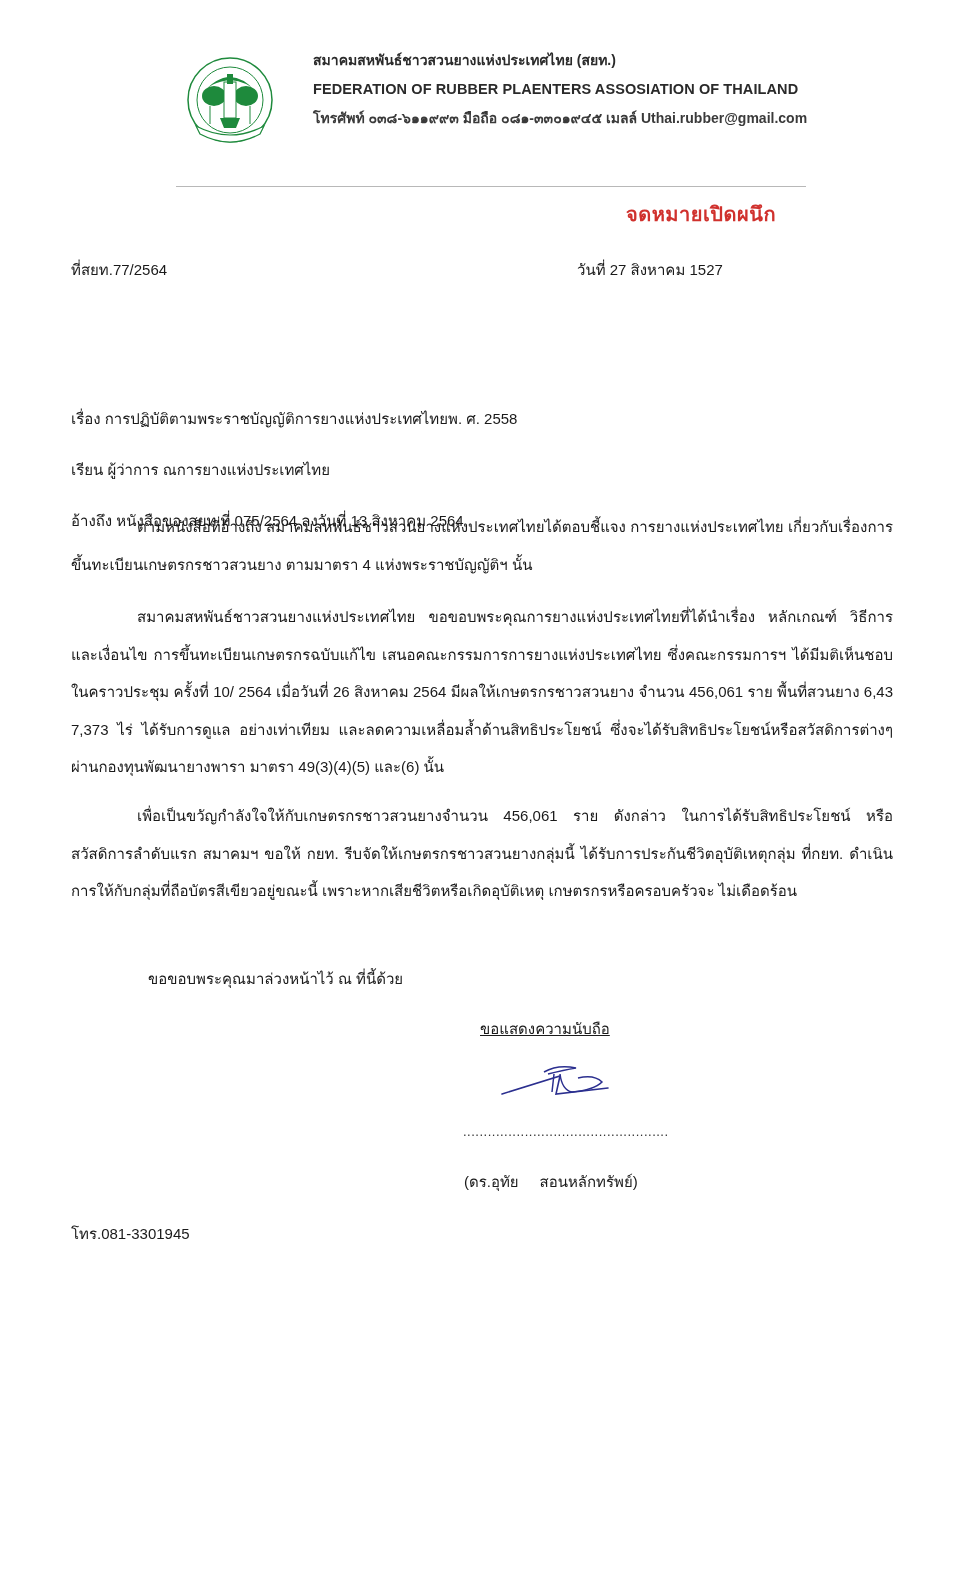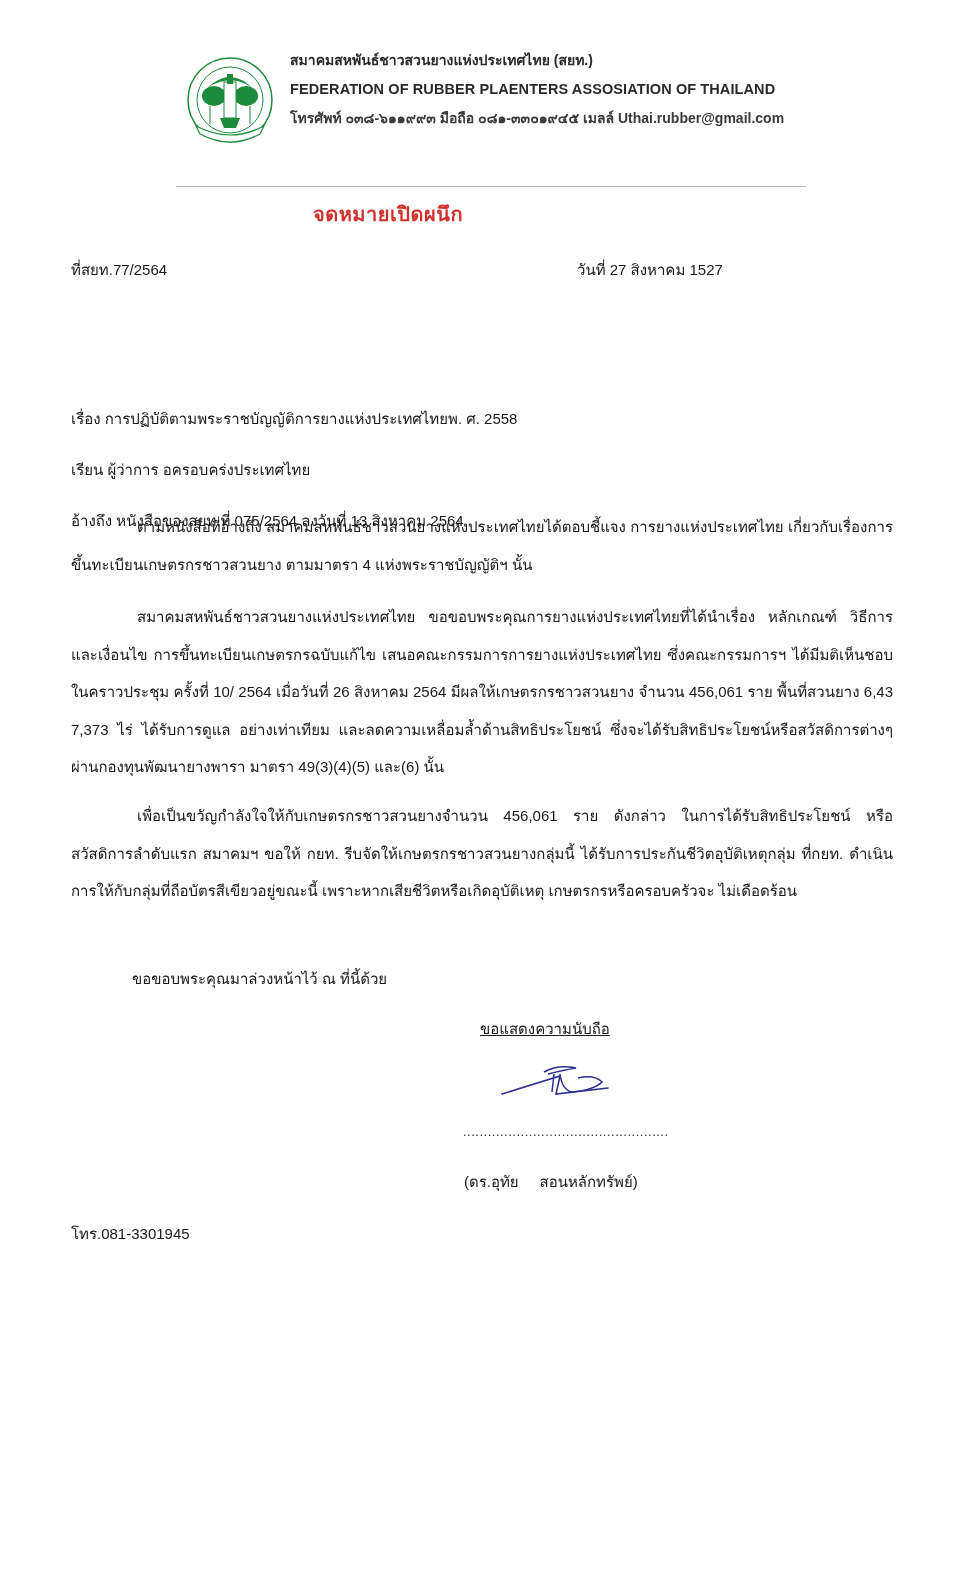--- a/index.html
+++ b/index.html
@@ -6,44 +6,44 @@
   html, body { width: 960px; height: 1582px; background: #ffffff; }
   body {
     position: relative;
     font-family: "Liberation Sans", "DejaVu Sans", sans-serif;
     color: #1a1a1a;
     overflow: hidden;
   }
   .letterhead { position: absolute; left: 180px; top: 46px; width: 640px; height: 110px; }
   .logo { position: absolute; left: 0; top: 6px; width: 100px; height: 100px; }
   .org-lines { position: absolute; left: 110px; top: 0; }
-  .org-line { font-size: 14px; font-weight: bold; color: #2a2a2a; line-height: 29px; white-space: nowrap; }
+  .org-line { font-size: 14px; font-weight: bold; color: #2a2a2a; line-height: 29px; white-space: nowrap; margin-left: 23px; }
   .org-line.en { font-size: 14.5px; letter-spacing: 0.1px; }
   .org-line.addr, .org-line.contact { font-weight: bold; color: #3a3a3a; }
 
   .divider { position: absolute; left: 176px; top: 186px; width: 630px; height: 1px; background: #b8b8b8; }
 
-  .doc-title { position: absolute; left: 0; width: 776px; top: 198px; text-align: center;
+  .doc-title { position: absolute; left: 0; width: 776px; top: 198px; text-align: right;
     font-size: 20px; font-weight: bold; color: #d0312d; letter-spacing: 0.5px; }
 
   .ref-no { position: absolute; left: 71px; top: 258px; font-size: 15px; }
   .date { position: absolute; left: 577px; top: 258px; font-size: 15px; }
 
   .field { position: absolute; left: 71px; font-size: 15px; white-space: nowrap; margin-top: 48px; }
   .f-subject { top: 359px; }
   .f-to { top: 410px; }
   .f-ref { top: 461px; }
 
   .para { position: absolute; left: 71px; width: 822px; font-size: 15px; line-height: 37.5px; text-align: justify; text-align-last: left; }
   .para .indent { display: inline-block; width: 66px; }
   .p1 { top: 508px; }
   .p2 { top: 598px; }
   .p3 { top: 797px; }
 
-  .closing { position: absolute; left: 132px; top: 967px; font-size: 15px; }
+  .closing { position: absolute; left: 148px; top: 967px; font-size: 15px; }
   .regards { position: absolute; left: 480px; top: 1017px; font-size: 15px; text-decoration: underline; }
   .signature { position: absolute; left: 498px; top: 1060px; width: 130px; height: 45px; }
   .dots { position: absolute; left: 463px; top: 1124px; font-size: 13px; letter-spacing: 0.5px; color: #333; }
   .signer { position: absolute; left: 464px; top: 1170px; font-size: 15px; white-space: pre; }
   .phone { position: absolute; left: 71px; top: 1222px; font-size: 15px; }
 </style>
 </head>
 <body>
 
 <div class="letterhead">
@@ -68,21 +68,21 @@
 </div>
 
 <div class="divider"></div>
 
 <div class="doc-title">จดหมายเปิดผนึก</div>
 
 <div class="ref-no">ที่สยท.77/2564</div>
 <div class="date">วันที่ 27 สิงหาคม 1527</div>
 
 <div class="field f-subject">เรื่อง การปฏิบัติตามพระราชบัญญัติการยางแห่งประเทศไทยพ. ศ. 2558</div>
-<div class="field f-to">เรียน ผู้ว่าการ อครอบคร่งประเทศไทย</div>
+<div class="field f-to">เรียน ผู้ว่าการ ณการยางแห่งประเทศไทย</div>
 <div class="field f-ref">อ้างถึง หนังสือของสยท.ที่ 075/2564 ลงวันที่ 13 สิงหาคม 2564</div>
 
 <div class="para p1"><span class="indent"></span><span>ตามหนังสือที่อ้างถึง สมาคมสหพันธ์ชาวสวนยางแห่งประเทศไทยได้ตอบชี้แจง การยางแห่งประเทศไทย เกี่ยวกับเรื่องการขึ้นทะเบียนเกษตรกรชาวสวนยาง ตามมาตรา 4 แห่งพระราชบัญญัติฯ นั้น</span></div>
 <div class="para p2"><span class="indent"></span><span>สมาคมสหพันธ์ชาวสวนยางแห่งประเทศไทย ขอขอบพระคุณการยางแห่งประเทศไทยที่ได้นำเรื่อง หลักเกณฑ์ วิธีการ และเงื่อนไข การขึ้นทะเบียนเกษตรกรฉบับแก้ไข เสนอคณะกรรมการการยางแห่งประเทศไทย ซึ่งคณะกรรมการฯ ได้มีมติเห็นชอบในคราวประชุม ครั้งที่ 10/ 2564 เมื่อวันที่ 26 สิงหาคม 2564 มีผลให้เกษตรกรชาวสวนยาง จำนวน 456,061 ราย พื้นที่สวนยาง 6,43 7,373 ไร่ ได้รับการดูแล อย่างเท่าเทียม และลดความเหลื่อมล้ำด้านสิทธิประโยชน์ ซึ่งจะได้รับสิทธิประโยชน์หรือสวัสดิการต่างๆผ่านกองทุนพัฒนายางพารา มาตรา 49(3)(4)(5) และ(6)  นั้น</span></div>
 <div class="para p3"><span class="indent"></span><span>เพื่อเป็นขวัญกำลังใจให้กับเกษตรกรชาวสวนยางจำนวน 456,061 ราย ดังกล่าว ในการได้รับสิทธิประโยชน์ หรือสวัสดิการลำดับแรก สมาคมฯ ขอให้ กยท. รีบจัดให้เกษตรกรชาวสวนยางกลุ่มนี้ ได้รับการประกันชีวิตอุบัติเหตุกลุ่ม ที่กยท. ดำเนินการให้กับกลุ่มที่ถือบัตรสีเขียวอยู่ขณะนี้ เพราะหากเสียชีวิตหรือเกิดอุบัติเหตุ เกษตรกรหรือครอบครัวจะ ไม่เดือดร้อน</span></div>
 
 <div class="closing">ขอขอบพระคุณมาล่วงหน้าไว้ ณ ที่นี้ด้วย</div>
 <div class="regards">ขอแสดงความนับถือ</div>
 
 <svg class="signature" viewBox="0 0 130 45">

